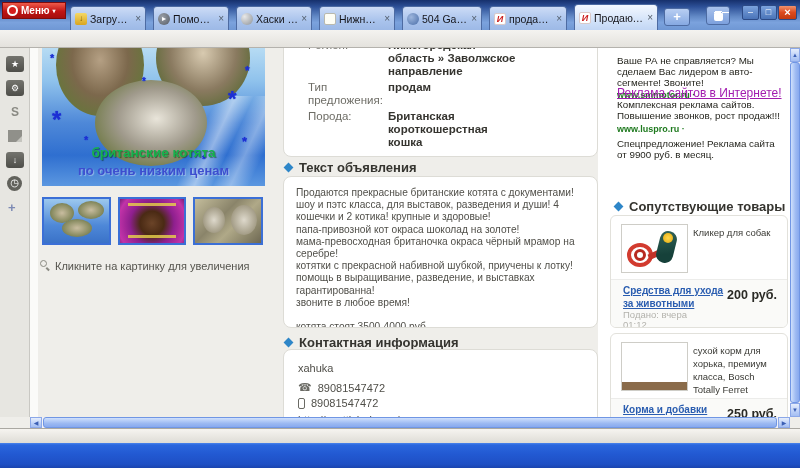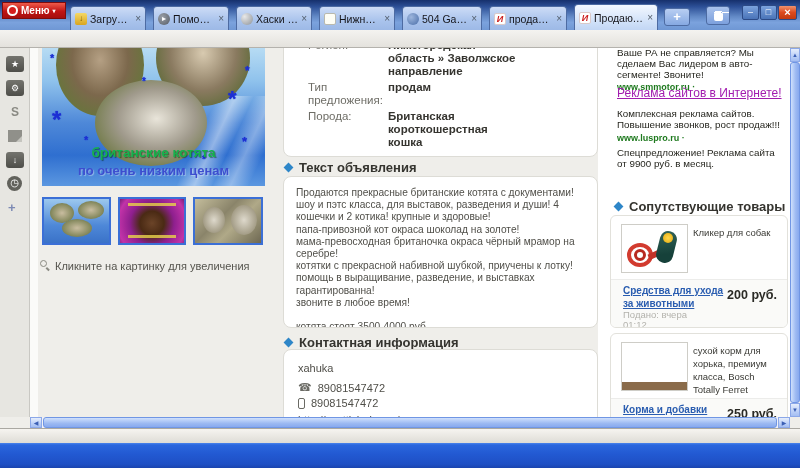--- a/index.html
+++ b/index.html
@@ -93,21 +93,21 @@
 #ccard{left:253px;top:301px;width:315px;height:120px;padding:12px 12px 0 14px}
 #cname{font-size:11px;color:#504f49}
 .crow{display:flex;align-items:center;gap:6px;margin-top:7px;font-size:11px;color:#504f49}
 .phoneico{font-size:11px;color:#6a6a64}
 .mobico{width:7px;height:11px;border:1.5px solid #6a6a64;border-radius:2px;flex:none}
 #csite{margin-top:5px;font-size:11px;color:#504f49}
 
 #rightbg{left:568px;top:0;width:192px;height:369px;background:#fff}
 .adblock{left:587px;width:170px}
 .adtitle{font-size:12px;color:#a21caf;text-decoration:underline;cursor:pointer}
-.adbody{font-size:9.8px;line-height:10.8px;color:#26261f;margin-top:9px}
+.adbody{font-size:9.8px;line-height:10.8px;color:#26261f;margin-top:0}
 .adsite{font-size:9px;font-weight:bold;color:#1f7a1f;margin-top:2px}
 #reltitle{left:585px;top:151px}
 .pcard{left:580px;width:178px;background:#fff;border:1px solid #e2e1db;border-radius:6px;overflow:hidden}
 .pimg{position:absolute;left:10px;top:8px;width:67px;height:49px;background:#fff;border:1px solid #cecdc7}
 .pname{position:absolute;left:82px;top:10px;width:90px;font-size:9.5px;line-height:13px;color:#3a3a35}
 .pfoot{position:absolute;left:0;right:0;bottom:0;border-top:1px solid #ececea;background:#fafaf8}
 .plink{position:absolute;left:12px;font-size:10px;font-weight:bold;color:#2a5db0;text-decoration:underline;width:110px;line-height:12.5px;cursor:pointer}
 .pgray{position:absolute;left:12px;font-size:9.5px;color:#b3b2ac}
 .pprice{position:absolute;right:10px;font-size:12.5px;font-weight:600;color:#2a2a25}
 
@@ -310,21 +310,21 @@
       <div class="crow" style="margin-top:3px">
         <span class="mobico"></span>
         <span>89081547472</span>
       </div>
       <div id="csite">http://scottish.do.am/</div>
     </div>
 
     <div id="rightbg" class="abs"></div>
 
     <div class="adblock abs" style="top:0">
-      <div class="adbody" style="margin-top:0">Ваше РА не справляется? Мы сделаем Вас лидером в авто-сегменте! Звоните!</div>
+      <div class="adbody" style="margin-top:8px">Ваше РА не справляется? Мы сделаем Вас лидером в авто-сегменте! Звоните!</div>
       <div class="adsite">www.smmotor.ru ·</div>
     </div>
     <div class="adblock abs" style="top:38px">
       <div class="adtitle">Реклама сайтов в Интернете!</div>
       <div class="adbody">Комплексная реклама сайтов. Повышение звонков, рост продаж!!!</div>
       <div class="adsite">www.luspro.ru ·</div>
     </div>
     <div class="adblock abs" style="top:91px">
       <div class="adbody">Спецпредложение! Реклама сайта от 9900 руб. в месяц.</div>
     </div>

